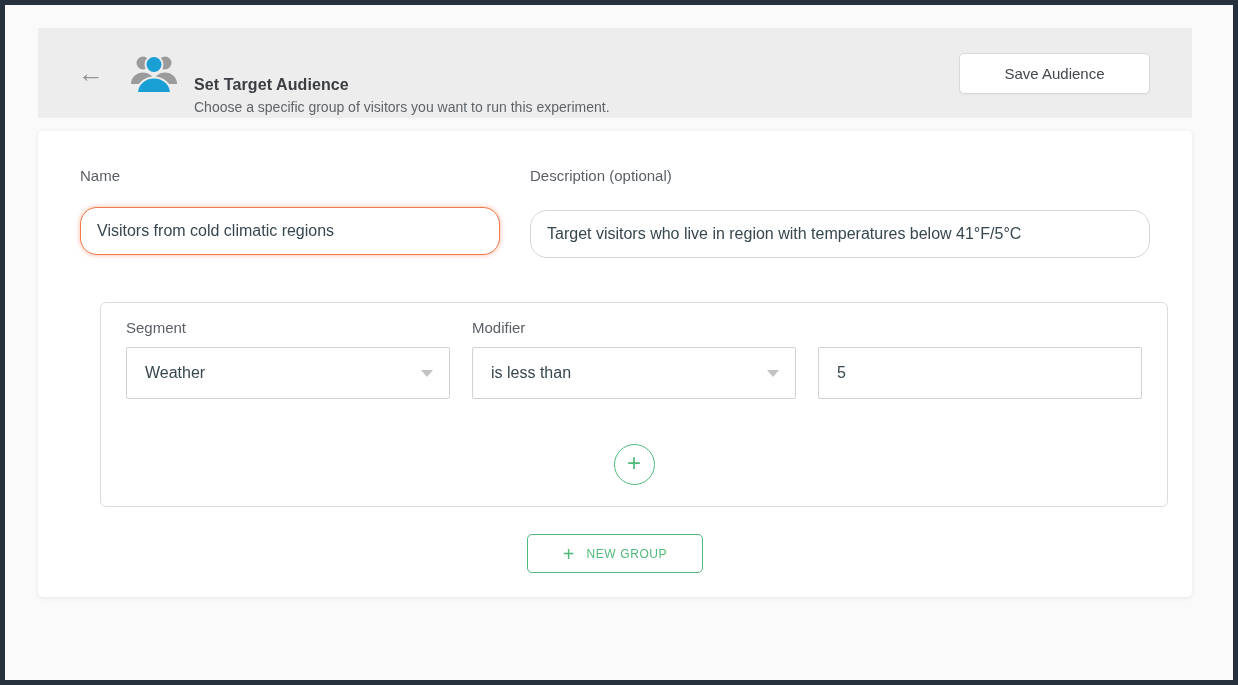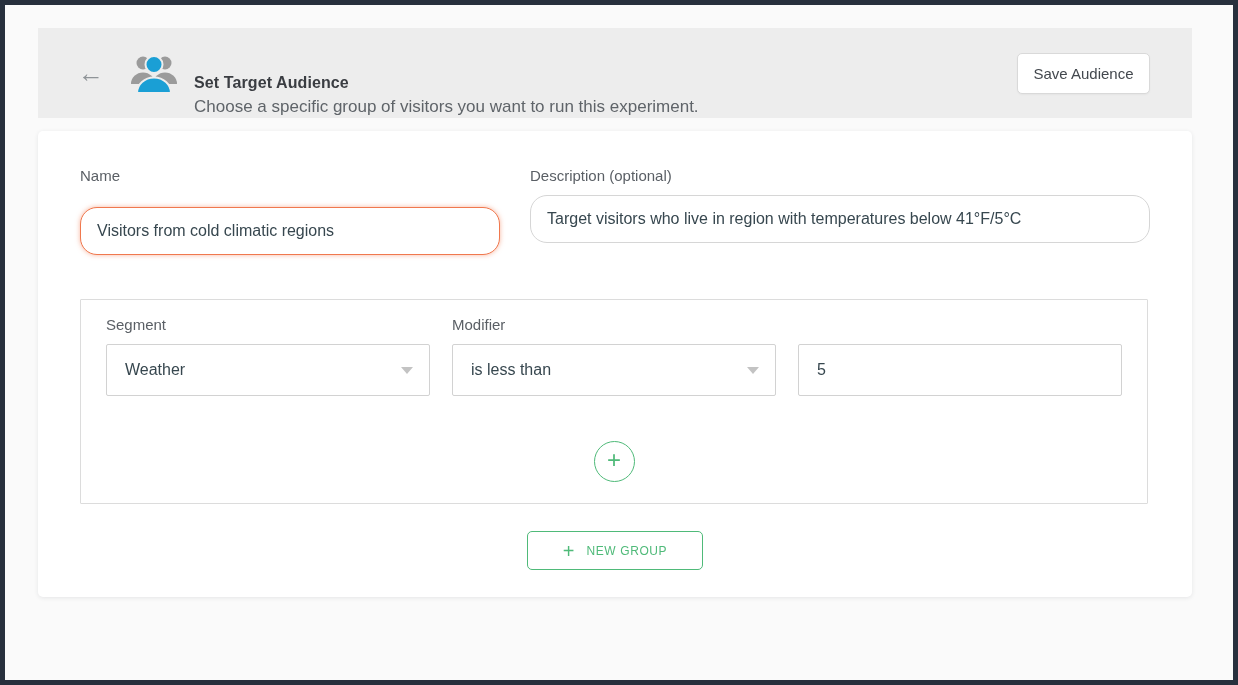--- a/index.html
+++ b/index.html
@@ -40,27 +40,27 @@
   .header-text { margin-left: 16px; }
   .page-title {
     font-size: 16px;
     font-weight: bold;
     color: #3a3d42;
     letter-spacing: 0.1px;
     margin-top: 45px;
   }
   .page-subtitle {
     margin-top: 5px;
-    font-size: 17px;
+    font-size: 14px;
     color: #5f6469;
   }
   .header-spacer { flex: 1; }
   .save-btn {
     margin-right: 42px;
-    width: 133px;
+    width: 191px;
     height: 41px;
     background: #ffffff;
     border: 1px solid #d9d9d9;
     border-radius: 5px;
     font-family: inherit;
     font-size: 15px;
     color: #43484e;
     cursor: pointer;
     box-shadow: 0 1px 2px rgba(0,0,0,0.04);
   }
@@ -87,34 +87,35 @@
     border: 1px solid #d6d6d6;
     border-radius: 17px;
     padding: 0 16px;
     font-family: inherit;
     font-size: 16px;
     color: #37474f;
     background: #fff;
     outline: none;
   }
   .field-name { width: 420px; gap: 12px; }
-  .field-desc { width: 620px; margin-left: 30px; }
+  .field-desc { width: 620px; margin-left: 30px; gap: 15px; }
   .text-input.focused {
     border: 1px solid #f0784e;
     box-shadow: 0 0 5px rgba(240,120,78,0.55);
   }
 
   
   .group-box {
     margin-top: 44px;
     width: 1068px;
     height: 205px;
     border: 1px solid #dcdcdc;
-    border-radius: 1px;
+    border-radius: 6px;
     padding: 16px 25px 0 25px;
+    margin-left: 20px;
   }
   .controls-row { display: flex; gap: 22px; }
   .control-col { flex: 1 1 0; display: flex; flex-direction: column; min-width: 0; }
   .control-col .ctl-label {
     font-size: 15px;
     color: #5a5f65;
     height: 18px;
     margin-bottom: 10px;
     white-space: nowrap;
   }

